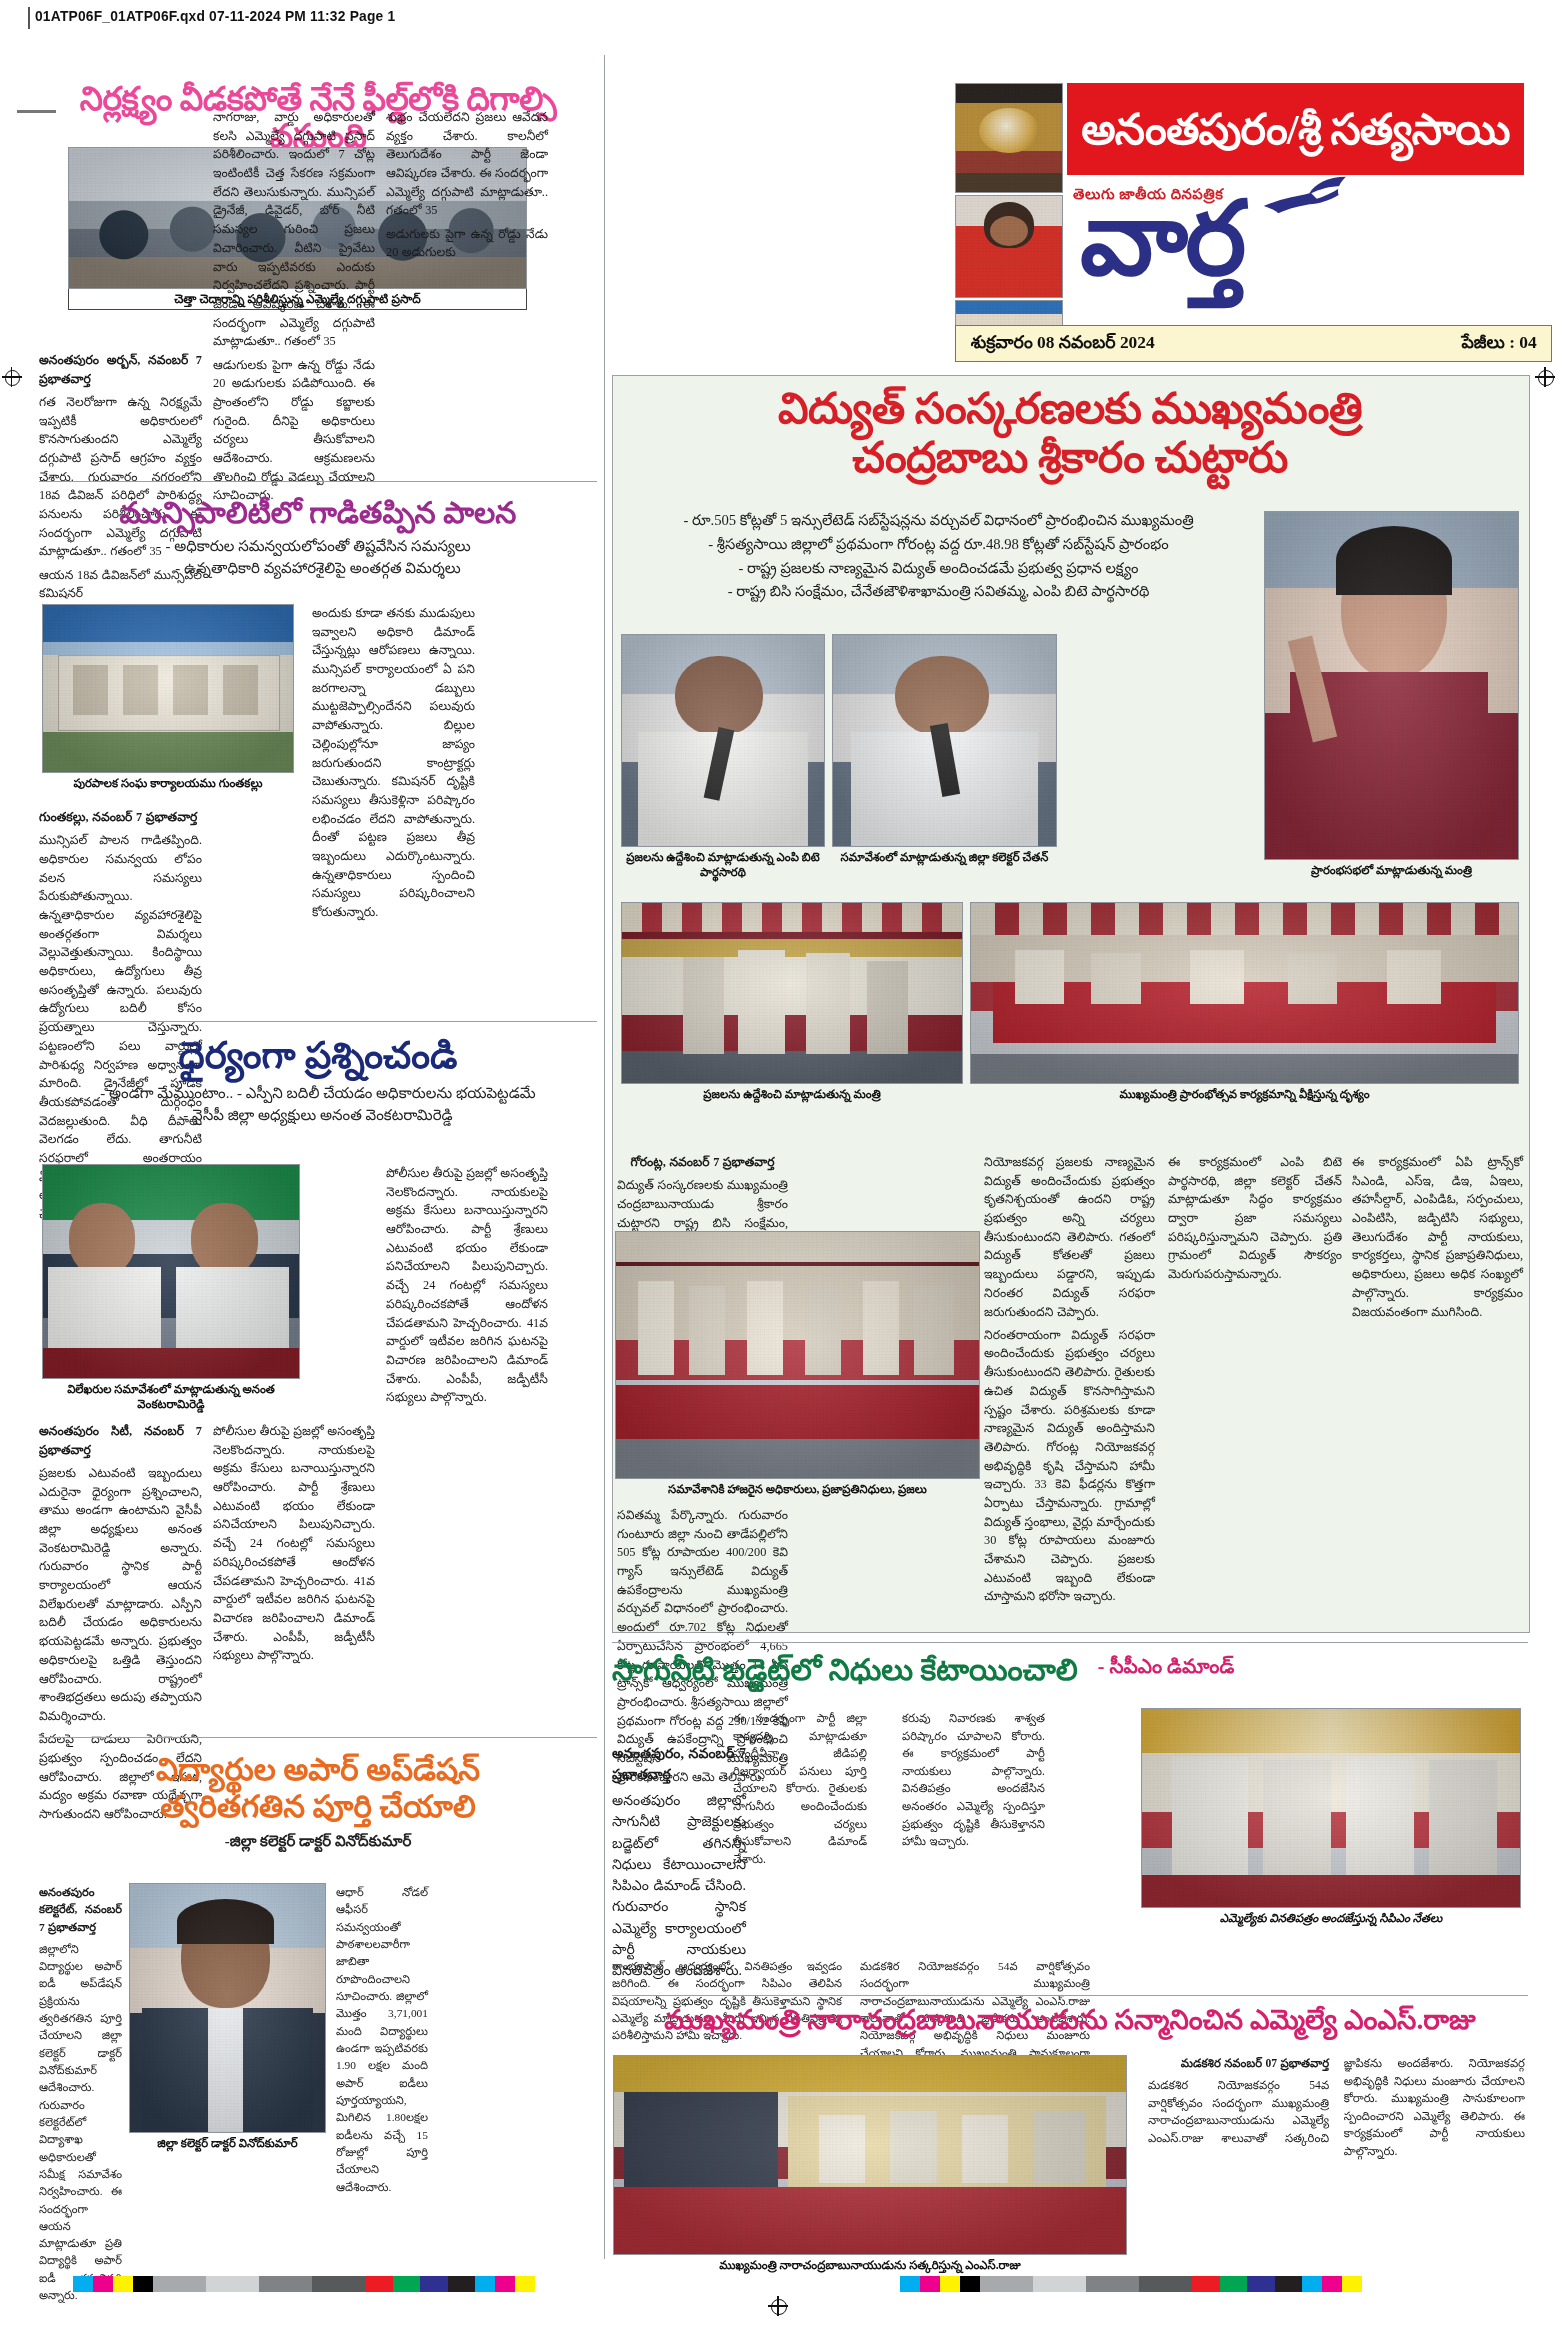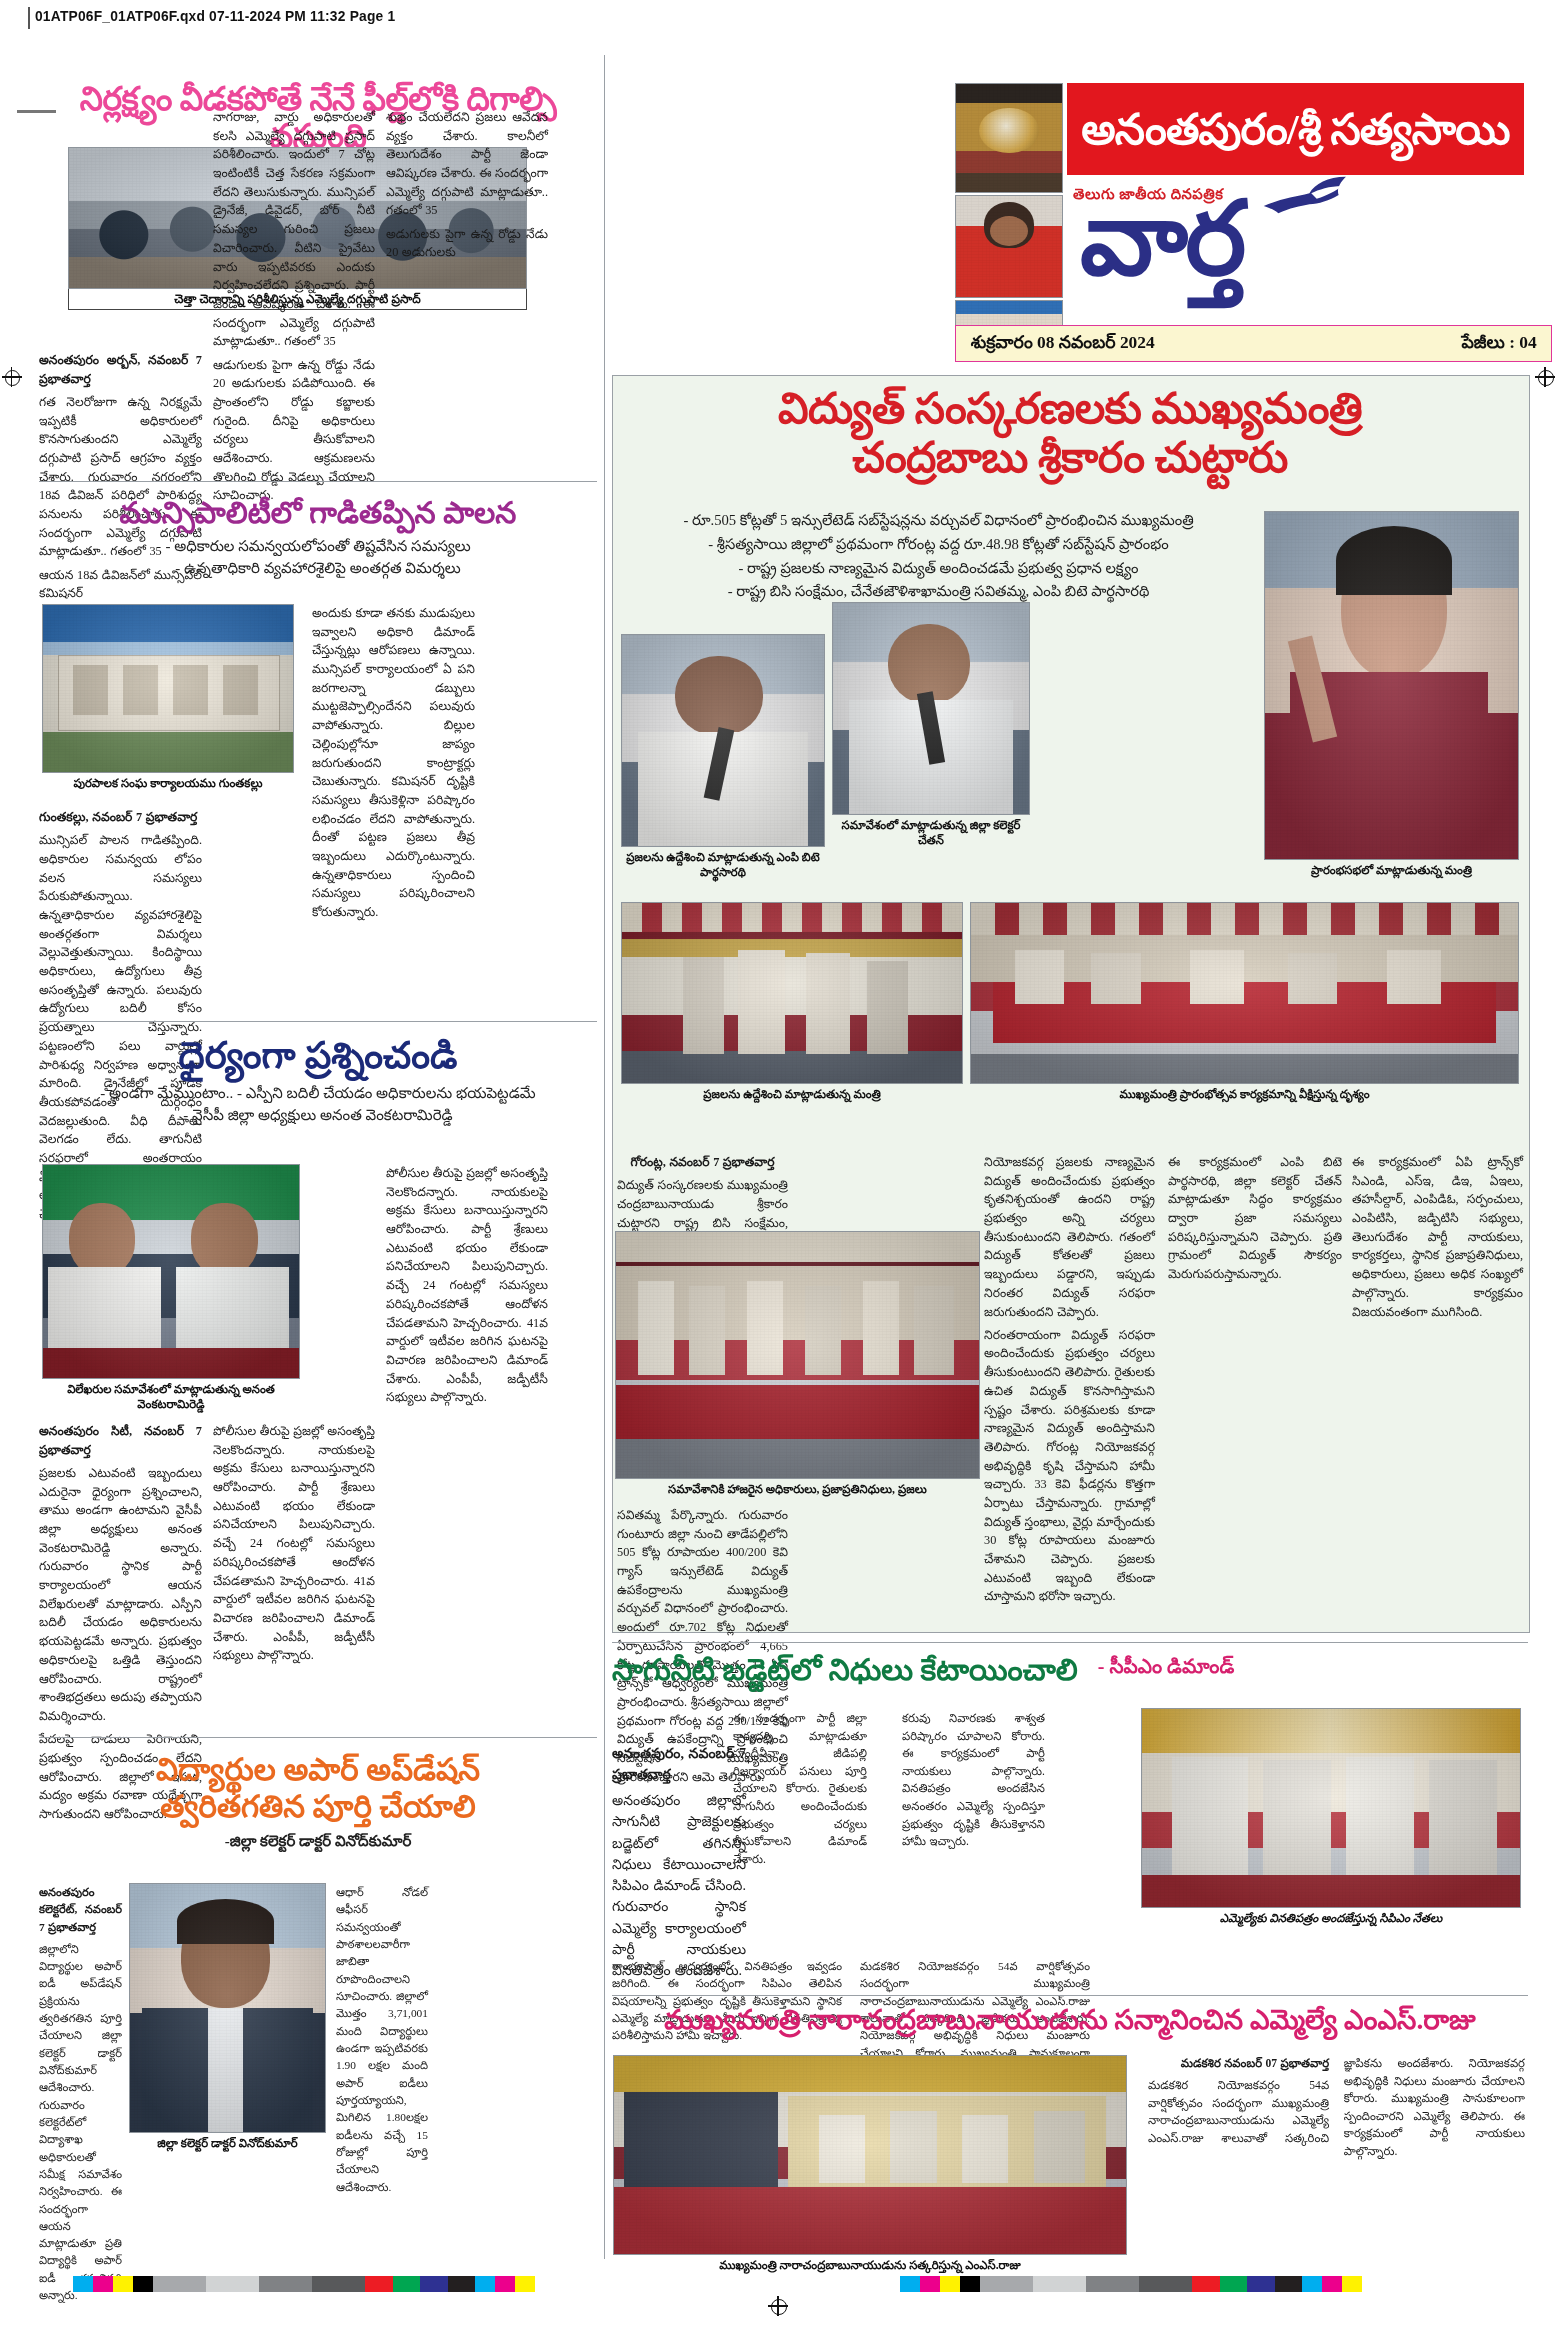--- a/index.html
+++ b/index.html
@@ -212,21 +212,21 @@
     <div class="photo ph-mic" style="height:211px;">
       <div style="position:absolute;left:26%;top:10%;width:44%;height:38%;border-radius:48%;background:#8a6350;"></div>
       <div style="position:absolute;left:8%;top:46%;width:84%;height:54%;background:#f2f2f0;"></div>
       <div style="position:absolute;left:44%;top:44%;width:8%;height:34%;background:#2a2a2a;transform:rotate(12deg);"></div>
       <div class="pxgrain"></div>
         <div class="vig"></div>
     </div>
     <div class="cap-plain tel">ప్రజలను ఉద్దేశించి మాట్లాడుతున్న ఎంపి బిటె పార్థసారథి</div>
   </div>
 
-  <div style="position:absolute;left:832px;top:602px;width:198px;">
+  <div style="position:absolute;left:832px;top:634px;width:225px;">
     <div class="photo ph-mic" style="height:211px;">
       <div style="position:absolute;left:28%;top:10%;width:42%;height:38%;border-radius:48%;background:#9a7158;"></div>
       <div style="position:absolute;left:8%;top:46%;width:84%;height:54%;background:#eff1f2;"></div>
       <div style="position:absolute;left:46%;top:42%;width:8%;height:34%;background:#222;transform:rotate(-10deg);"></div>
       <div class="pxgrain"></div>
         <div class="vig"></div>
     </div>
     <div class="cap-plain tel">సమావేశంలో మాట్లాడుతున్న జిల్లా కలెక్టర్ చేతన్</div>
   </div>
 

